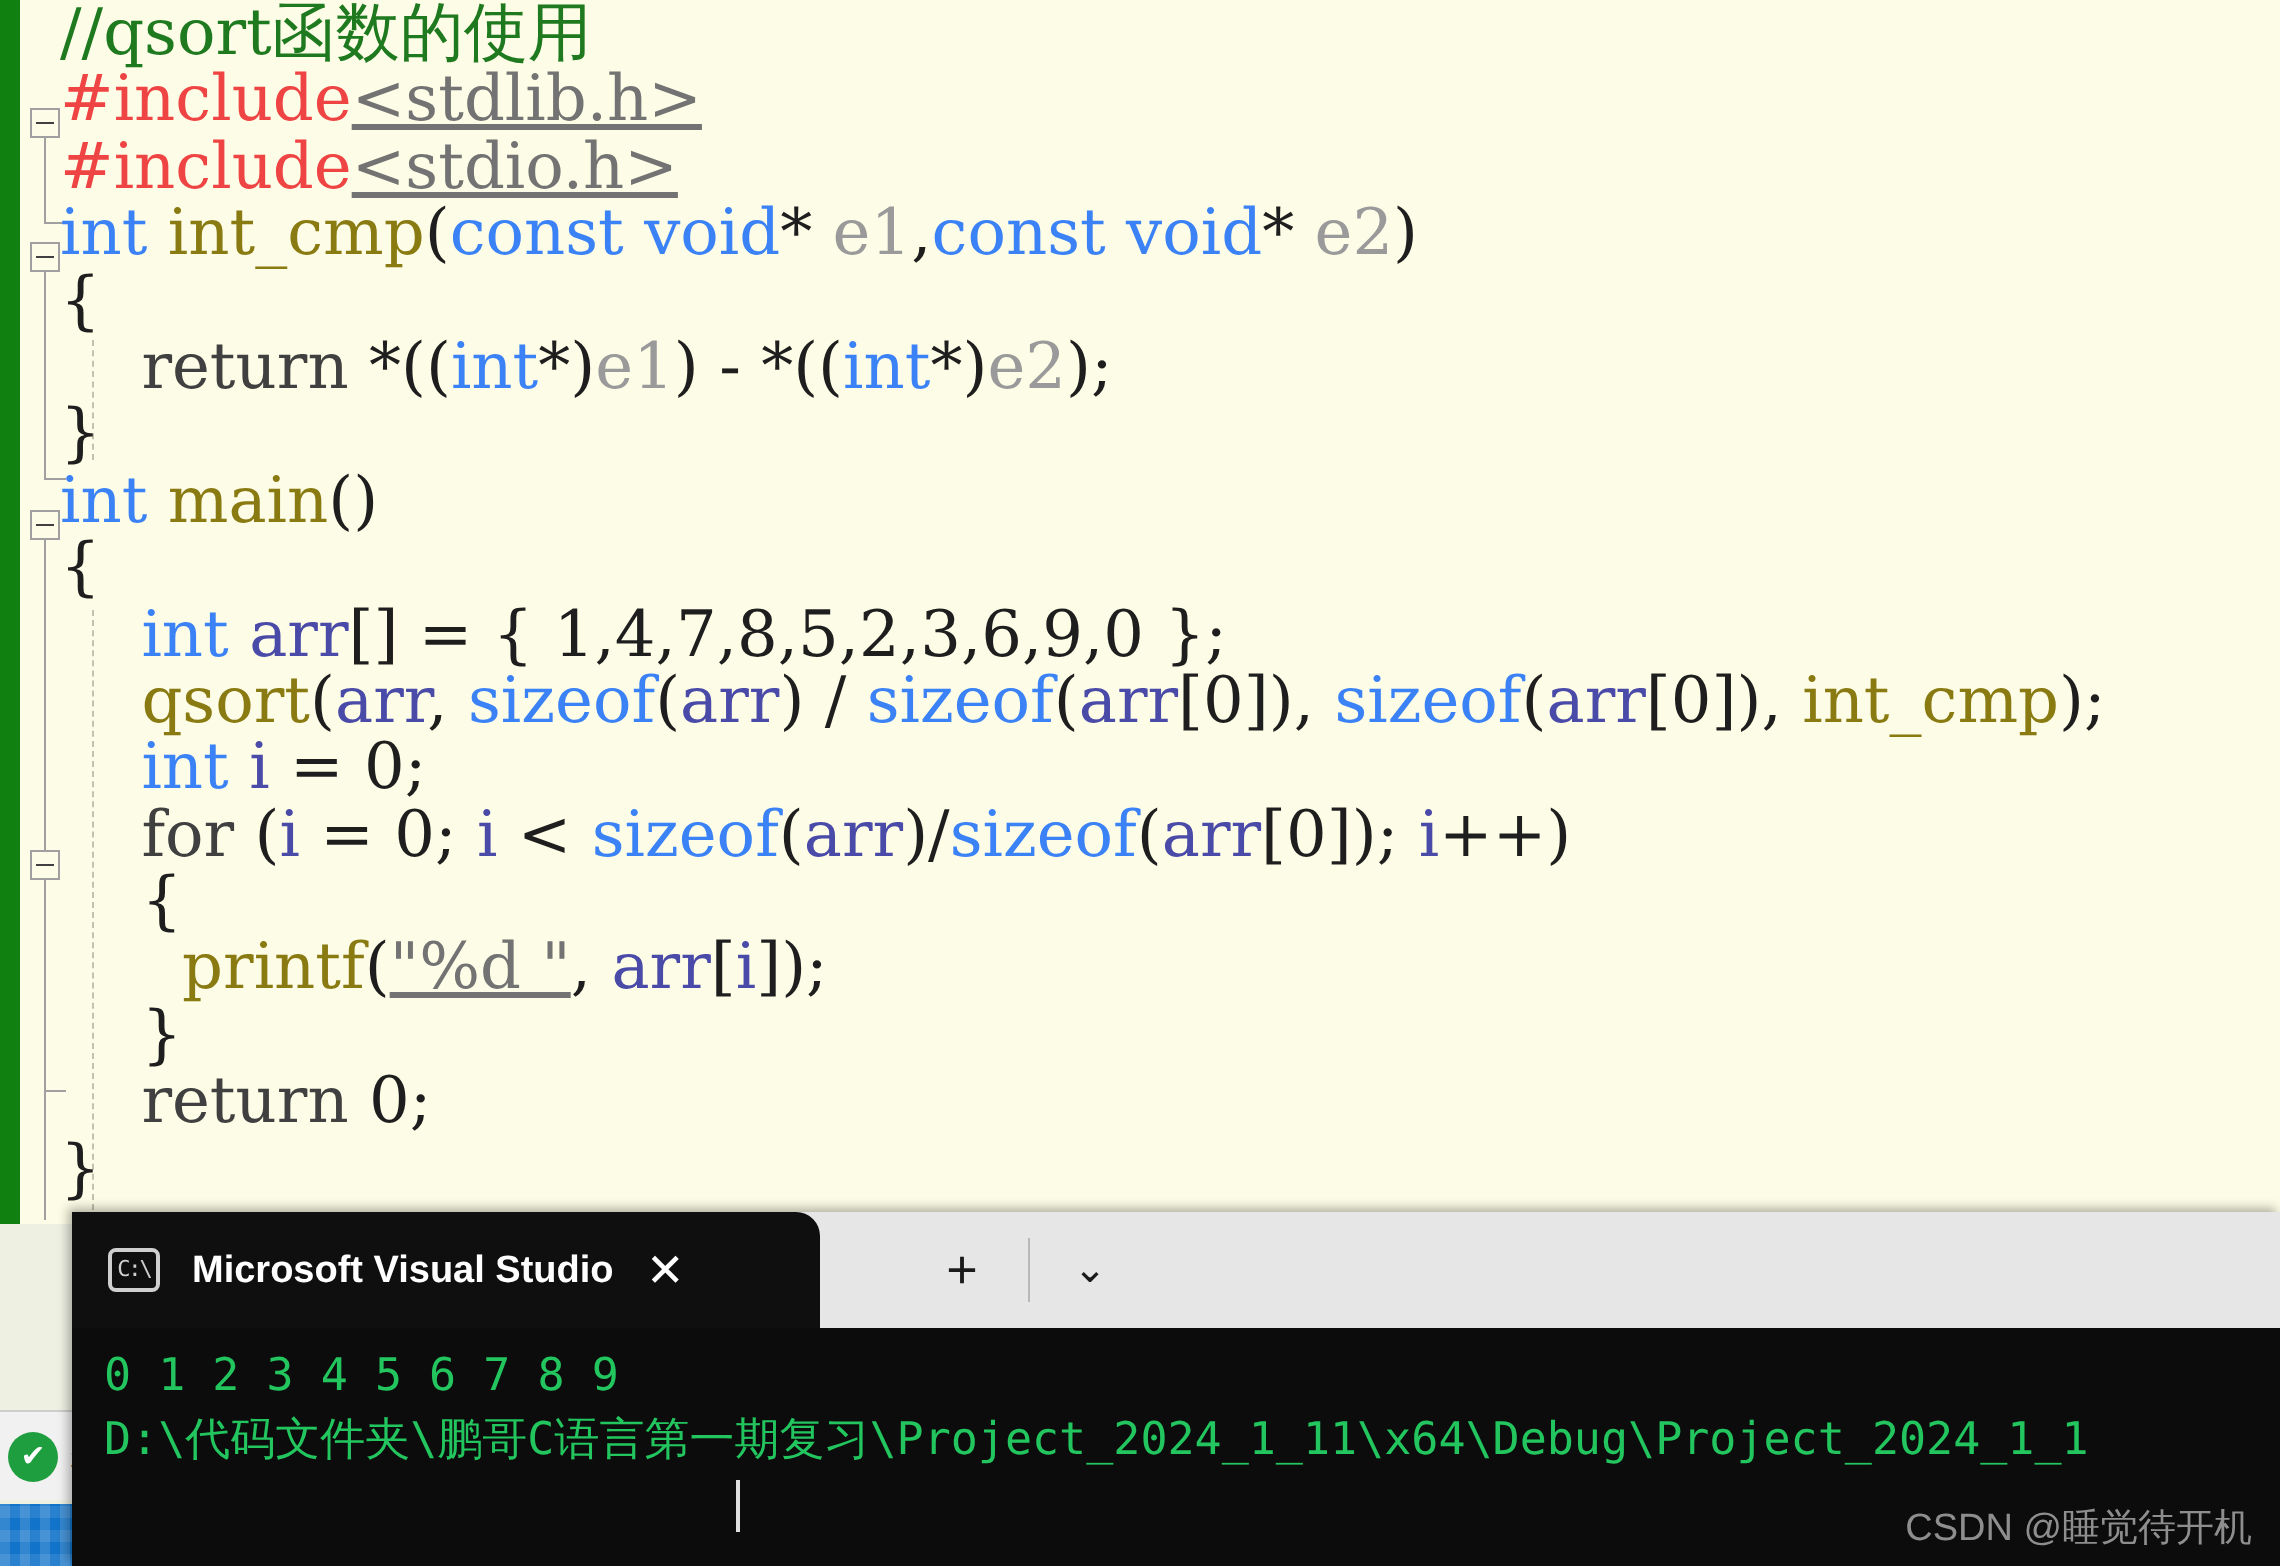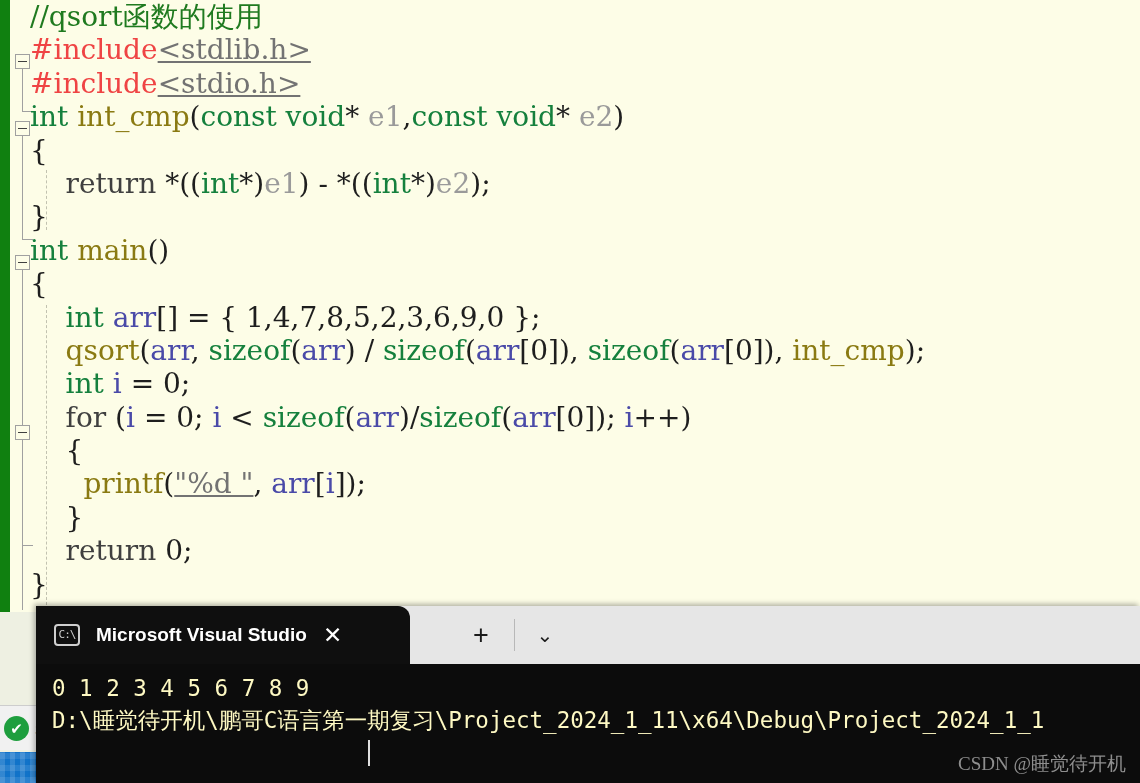--- a/index.html
+++ b/index.html
@@ -63,34 +63,34 @@
     position: absolute;
     width: 0;
     border-left: 1px dashed #c2c2b0;
   }
 
   #code {
     position: absolute;
     left: 0; top: 0;
     width: 936px;
     font-family: "DejaVu Serif", "Liberation Serif", serif;
-    font-size: 28px;
+    font-size: 32px;
     line-height: 33.4px;
     white-space: pre;
   }
   .line {
     height: 33.4px;
     padding-left: 30px;
     white-space: pre;
   }
   
   .c-comment  { color: #1f7a1f; }
   .c-pp       { color: #ef4444; }
   .c-str      { color: #737373; text-decoration: underline; }
-  .c-kw       { color: #15803d; }
+  .c-kw       { color: #3b82f6; }
   .c-ctl      { color: #404040; }
   .c-fn       { color: #8a7a12; }
   .c-plain    { color: #1e1e1e; }
   .c-id       { color: #9a9a9a; }
   .c-var      { color: #4a4aa8; }
 
   
   #console {
     position: absolute;
     left: 36px; top: 606px;
@@ -184,33 +184,33 @@
     width: 1104px; height: 119px;
     background: #0c0c0c;
     overflow: hidden;
   }
   .term-line {
     position: absolute;
     left: 16px;
     font-family: "DejaVu Sans Mono", "Liberation Mono", monospace;
     font-size: 22.5px;
     line-height: 32px;
-    color: #fef9c3;
+    color: #22c55e;
     white-space: pre;
   }
   #term-caret {
     position: absolute;
     width: 2px; height: 26px;
     background: #e0e0e0;
   }
   #watermark {
     position: absolute;
     right: 14px; bottom: 6px;
     color: #8e8e8e;
-    font-family: Liberation Serif, serif;
+    font-family: Liberation Sans, sans-serif;
     font-size: 19px;
     white-space: nowrap;
   }
 
   
   #vs-lower {
     position: absolute;
     left: 0; top: 612px;
     width: 1140px; height: 140px;
     background: #eef0e2;
@@ -317,19 +317,19 @@
         <div id="tab-title">Microsoft Visual Studio 调试控</div>
         <div id="tab-close">✕</div>
       </div>
       <div id="tab-new">+</div>
       <div id="tab-sep"></div>
       <div id="tab-dropdown">⌄</div>
     </div>
 
     <div id="term-body">
       <div class="term-line" style="top:8px;">0 1 2 3 4 5 6 7 8 9</div>
-      <div class="term-line" style="top:40px;">D:\睡觉待开机\鹏哥C语言第一期复习\Project_2024_1_11\x64\Debug\Project_2024_1_1</div>
+      <div class="term-line" style="top:40px;">D:\代码文件夹\鹏哥C语言第一期复习\Project_2024_1_11\x64\Debug\Project_2024_1_1</div>
       <div id="term-caret" style="left:332px; top:76px;"></div>
       <div id="watermark">CSDN @睡觉待开机</div>
     </div>
   </div>
 
 </div>
 
 </body></html>

